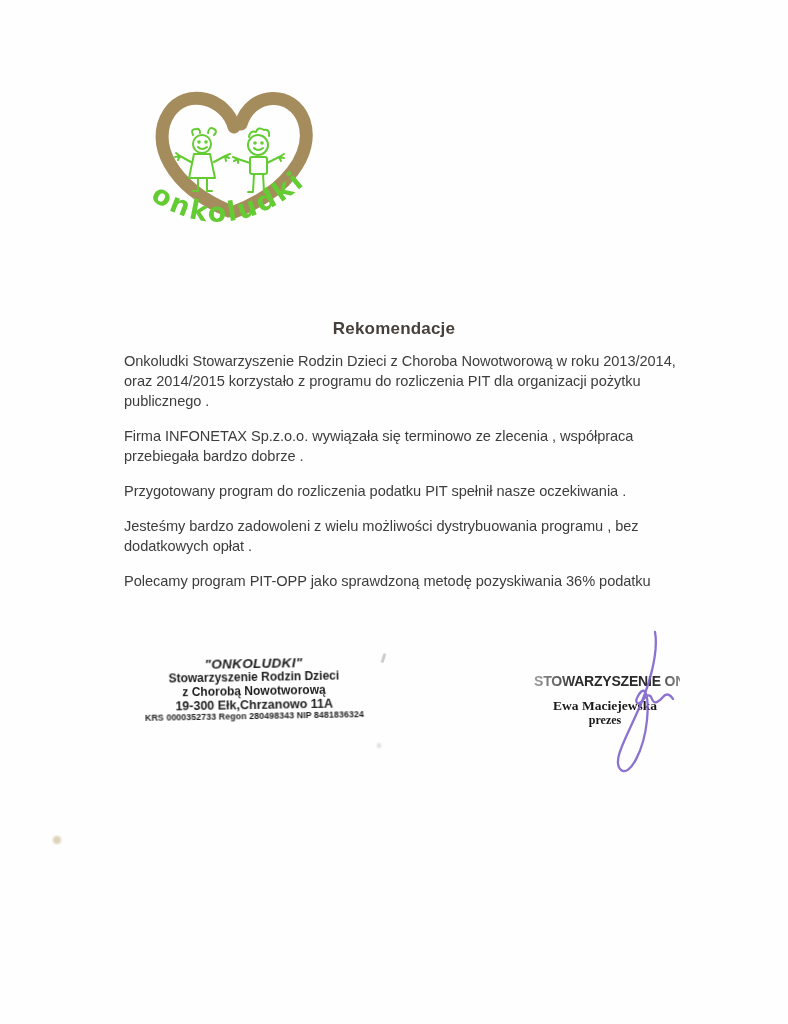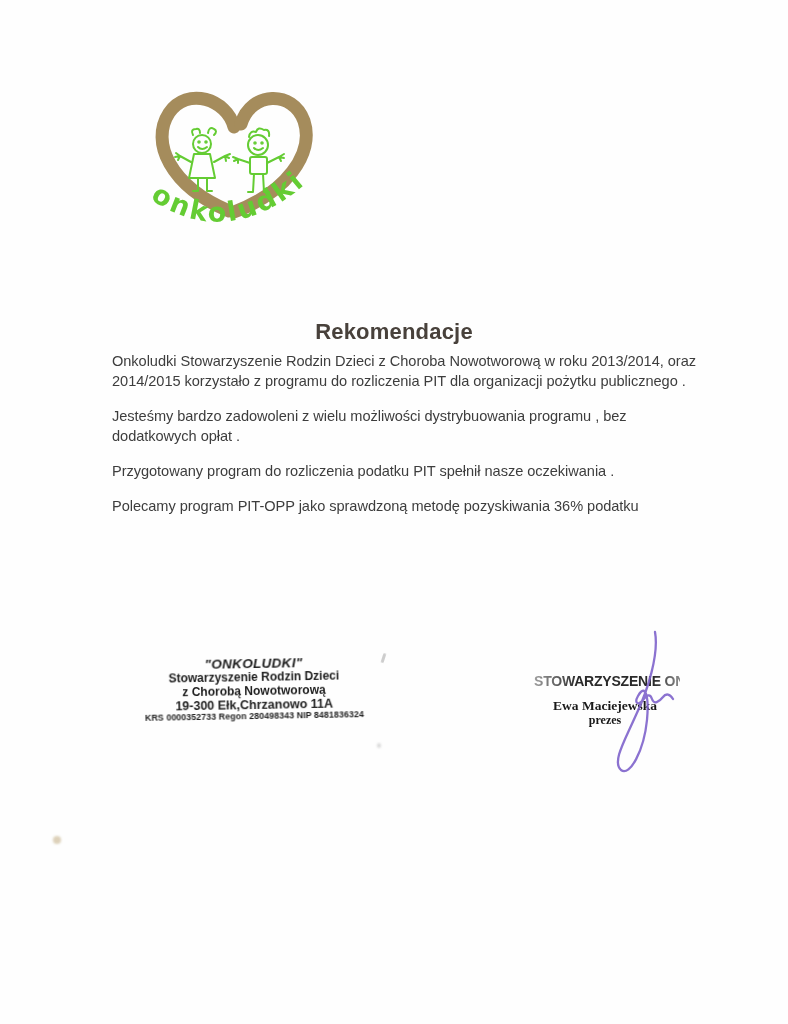--- a/index.html
+++ b/index.html
@@ -8,28 +8,28 @@
     background:#fefefe; overflow:hidden;
     font-family:"Liberation Sans", sans-serif;
   }
 
   
   .logo { position:absolute; left:130px; top:80px; width:220px; height:170px; }
 
   
   .title {
     position:absolute; left:0; top:319px; width:100%;
-    text-align:center; font-size:22px; font-weight:600; color:#48413b;
+    text-align:center; font-size:17px; font-weight:600; color:#48413b;
     letter-spacing:0.2px;
   }
 
   
   .body-text { position:absolute; left:112px; top:351px; width:592px; }
   .body-text p {
-    margin:0 0 15px 0; font-size:14.6px; line-height:20px;
+    margin:0 0 15px 12px; font-size:14.6px; line-height:20px;
     color:#3d3d3d; letter-spacing:-0.05px;
   }
 
   
   .stamp-left {
     position:absolute; left:138px; top:656px; width:232px;
     text-align:center; color:#1e1e1e; transform:rotate(-1deg);
     filter:blur(0.45px); line-height:1.12;
   }
   .stamp-left .s1 { font-size:13.5px; font-weight:bold; font-style:italic; letter-spacing:0.3px; }
@@ -104,22 +104,23 @@
       </defs>
     <text font-family="DejaVu Sans, sans-serif" font-size="27" font-weight="bold" letter-spacing="2.5" fill="#64cc33">
       <textPath href="#logoArc">onkoludki</textPath>
     </text>
   </svg>
 
   <div class="title">Rekomendacje</div>
 
   <div class="body-text">
     <p>Onkoludki Stowarzyszenie Rodzin Dzieci z Choroba Nowotworową w roku 2013/2014, oraz 2014/2015 korzystało z programu do rozliczenia PIT dla organizacji pożytku publicznego .</p>
+    <p>Firma INFONETAX Sp.z.o.o. wywiązała się terminowo ze zlecenia , współpraca przebiegała bardzo dobrze .</p>
+    <p>Przygotowany program do rozliczenia podatku PIT spełnił nasze oczekiwania .</p>
     <p>Jesteśmy bardzo zadowoleni z wielu możliwości dystrybuowania programu , bez dodatkowych opłat .</p>
-    <p>Przygotowany program do rozliczenia podatku PIT spełnił nasze oczekiwania .</p>
     <p>Polecamy program PIT-OPP jako sprawdzoną metodę pozyskiwania 36% podatku</p>
   </div>
 
   <div class="stamp-left">
     <div class="s1">"ONKOLUDKI"</div>
     <div class="s2">Stowarzyszenie Rodzin Dzieci</div>
     <div class="s3">z Chorobą Nowotworową</div>
     <div class="s4">19-300 Ełk,Chrzanowo 11A</div>
     <div class="s5">KRS 0000352733 Regon 280498343 NIP 8481836324</div>
   </div>

